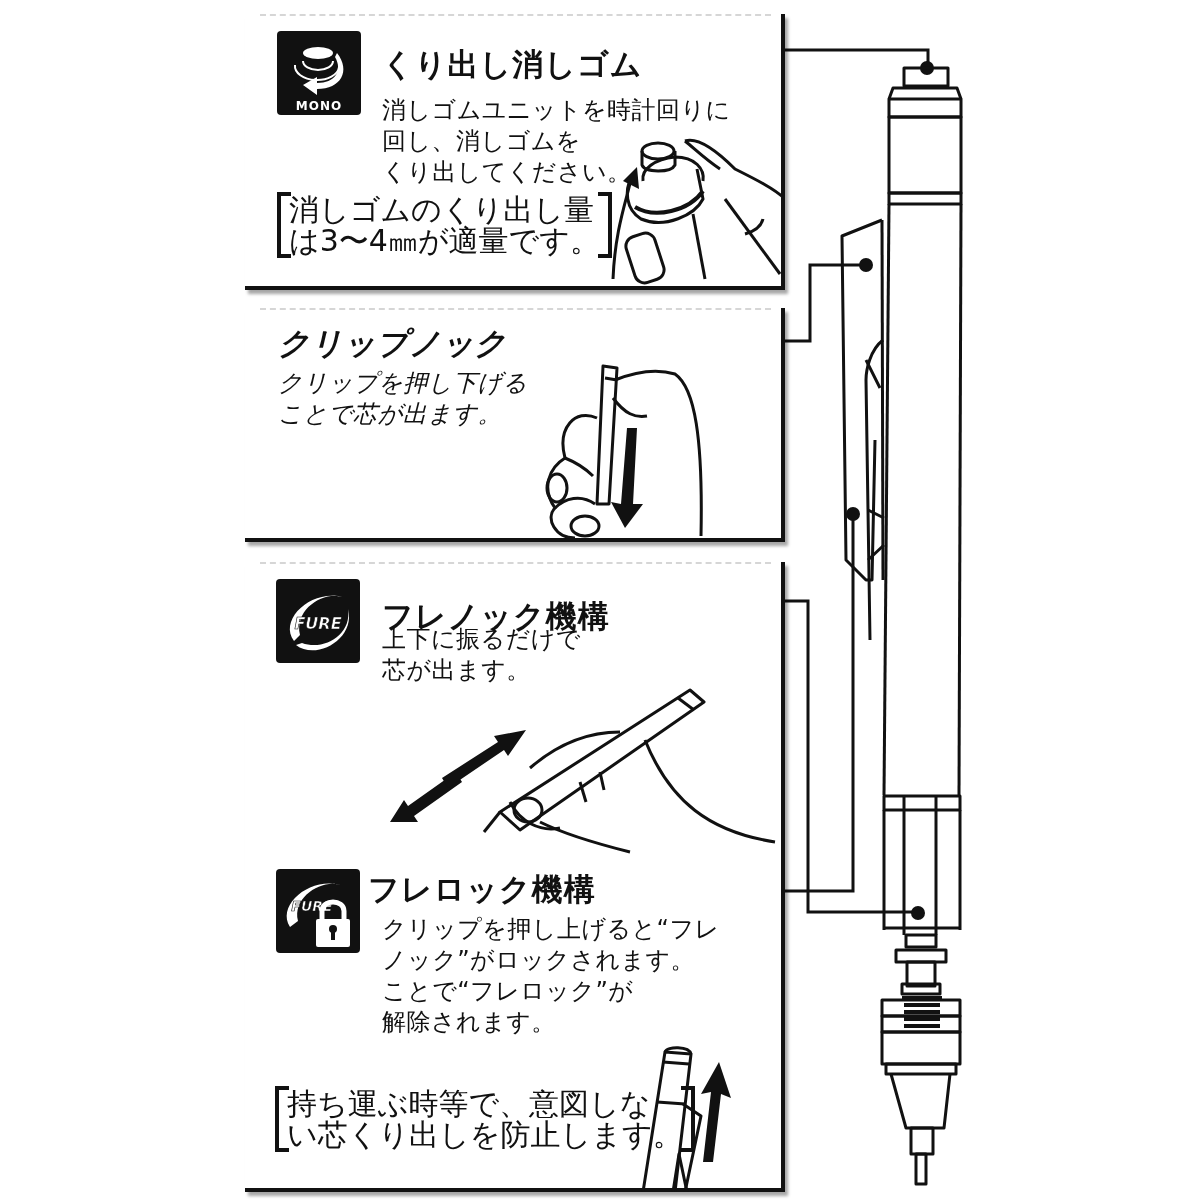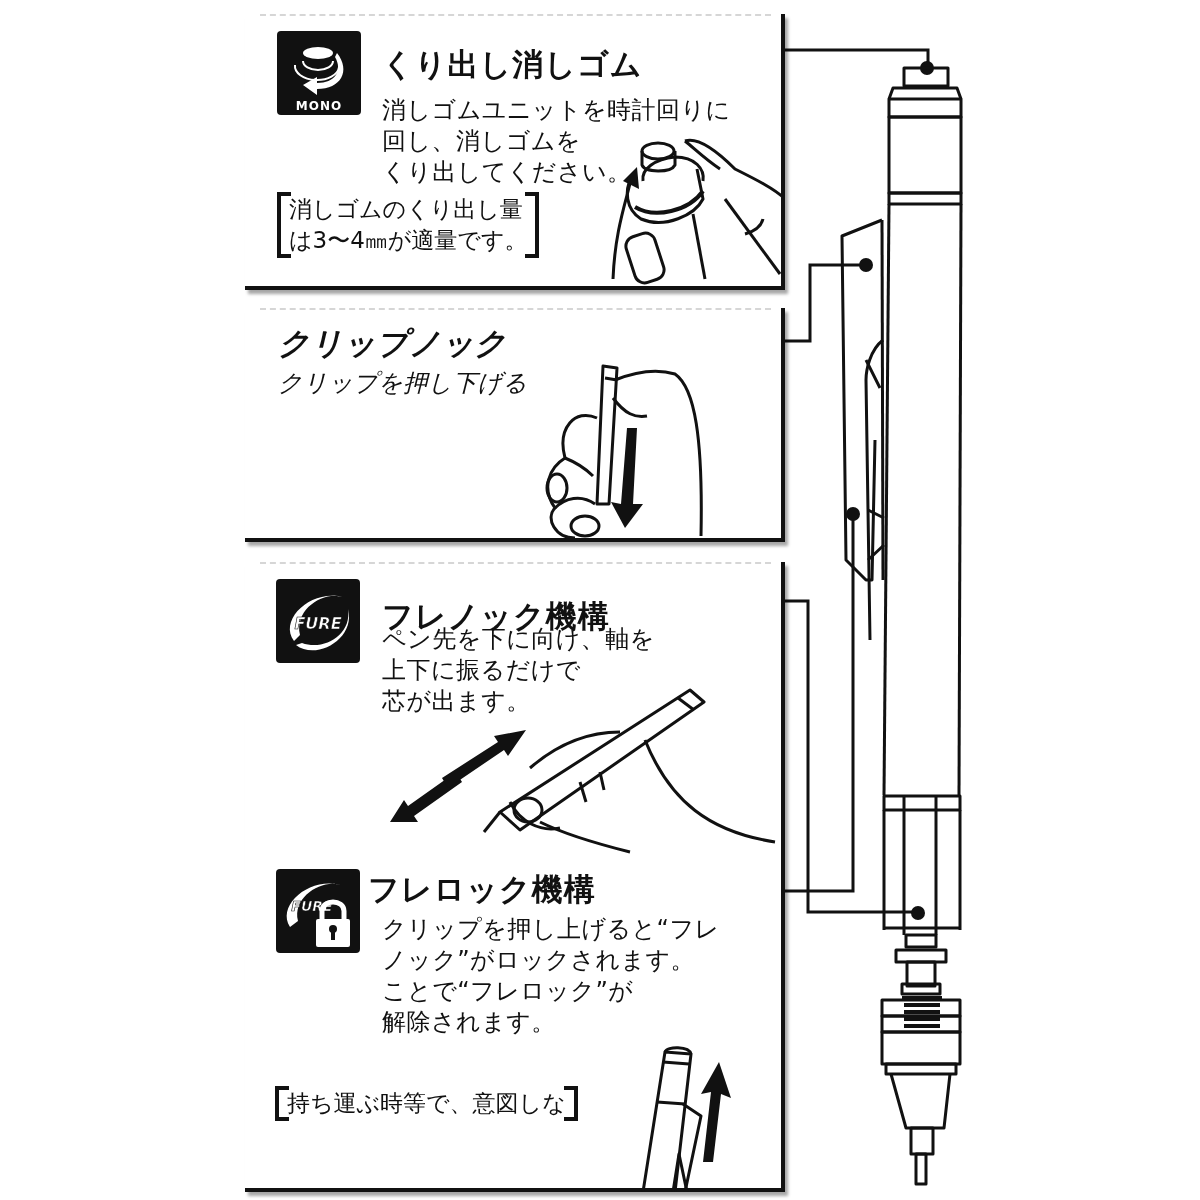--- a/index.html
+++ b/index.html
@@ -32,21 +32,21 @@
   .title {
     position: absolute; font-weight: bold; font-size: 31px; letter-spacing: 1px; line-height: 1;
     white-space: nowrap;
   }
   .body-text {
     position: absolute; font-size: 24px; line-height: 31px; letter-spacing: 0.5px;
   }
   .body-text span { display: block; white-space: nowrap; }
 
   .note {
-    position: absolute; font-size: 23px; line-height: 31px; padding: 2px 12px;
+    position: absolute; font-size: 30px; line-height: 31px; padding: 2px 12px;
   }
   .note span { display: block; white-space: nowrap; }
   .note::before, .note::after {
     content: ""; position: absolute; top: 0; bottom: 0; width: 10px;
     border-top: 4px solid #111; border-bottom: 4px solid #111;
   }
   .note::before { left: 0; border-left: 4px solid #111; }
   .note::after { right: 0; border-right: 4px solid #111; }
 
   .illus { position: absolute; }
@@ -113,20 +113,21 @@
       <path d="M50 88 C70 100 104 92 118 72" fill="none" stroke="#111" stroke-width="4"></path>
     </svg>
   </div>
 </div>
 
 <div class="panel" id="panel-clip">
   <div class="dash"></div>
   <div class="title" style="left:33px; top:20px;">クリップノック</div>
   <div class="body-text" style="left:33px; top:60px;">
     <span>クリップを押し下げる</span>
+    <span>ことで芯が出ます。</span>
   </div>
   <div class="illus" style="left:290px; top:50px;">
     <svg width="180" height="184" viewBox="0 0 180 184">
       <g fill="none" stroke="#111" stroke-width="3" stroke-linejoin="round">
         <path d="M68 8 L82 10 L74 146 L62 146 Z"></path>
         <path d="M70 20 L82 22"></path>
         <path d="M80 22 C100 14 120 10 140 16 C160 30 168 80 166 178"></path>
         <path d="M78 40 C90 56 100 60 112 58"></path>
         <path d="M62 60 C40 50 22 70 30 100 C14 110 6 130 20 150 C10 160 20 180 40 180"></path>
         <path d="M30 100 C40 104 50 110 58 118"></path>
@@ -144,21 +145,20 @@
 
   <div class="icon-box" style="left:31px; top:17px;">
     <svg viewBox="0 0 84 84">
       <path d="M18 62 C2 40 36 10 66 18 C48 12 18 30 24 56 Z" fill="#fff"></path>
       <path d="M20 66 C40 82 80 60 72 30 C76 56 48 72 26 64 Z" fill="#fff"></path>
       <text x="42" y="50" text-anchor="middle" font-family="DejaVu Sans, sans-serif" font-style="italic" font-weight="bold" font-size="16" fill="#fff" stroke="#111" stroke-width="0.6">FURE</text>
     </svg>
   </div>
   <div class="title" style="left:137px; top:39px;text-align:right;">フレノック機構</div>
   <div class="body-text" style="left:137px; top:62px;">
-    <span>ペン先を下に向け、軸を</span>
     <span>上下に振るだけで</span>
     <span>芯が出ます。</span>
   </div>
   <div class="illus" style="left:115px; top:110px;">
     <svg width="420" height="200" viewBox="0 0 420 200">
       <g fill="#111">
         <path d="M30 150 L44 128 L48 134 L96 100 L102 110 L54 144 L58 150 Z"></path>
         <path d="M166 58 L148 84 L144 78 L88 116 L82 106 L138 70 L134 64 Z"></path>
       </g>
       <g fill="none" stroke="#111" stroke-width="3" stroke-linejoin="round">
@@ -188,20 +188,21 @@
   </div>
   <div class="title" style="left:123px; top:312px;">フレロック機構</div>
   <div class="body-text" style="left:137px; top:352px;">
     <span>クリップを押し上げると“フレ</span>
     <span>ノック”がロックされます。</span>
     <span>ことで“フレロック”が</span>
     <span>解除されます。</span>
   </div>
   <div class="note" style="left:30px; top:524px;">
     <span>持ち運ぶ時等で、意図しな</span>
+    <span>い芯くり出しを防止します。</span>
   </div>
   <div class="illus" style="left:370px; top:470px;">
     <svg width="130" height="160" viewBox="0 0 130 160">
       <g fill="none" stroke="#111" stroke-width="3" stroke-linejoin="round">
         <path d="M28 160 L50 20 L76 22 L60 160"></path>
         <path d="M50 20 C52 14 74 14 76 22"></path>
         <path d="M48 30 L74 32"></path>
         <path d="M42 70 L70 72"></path>
         <path d="M68 72 L86 84 L70 160"></path>
         <path d="M58 160 L64 122 L72 160"></path>

